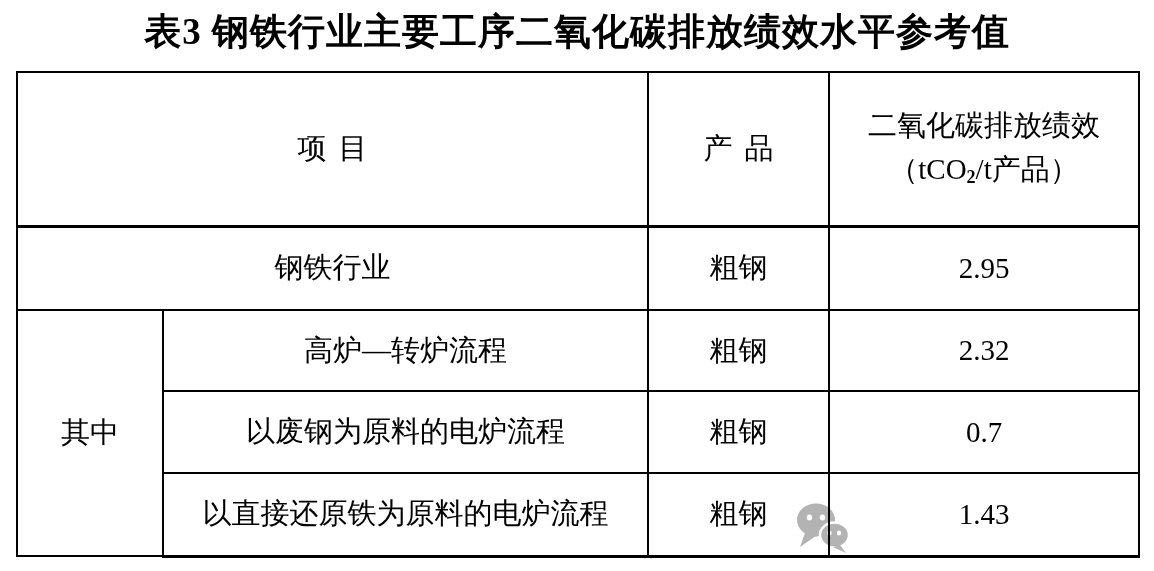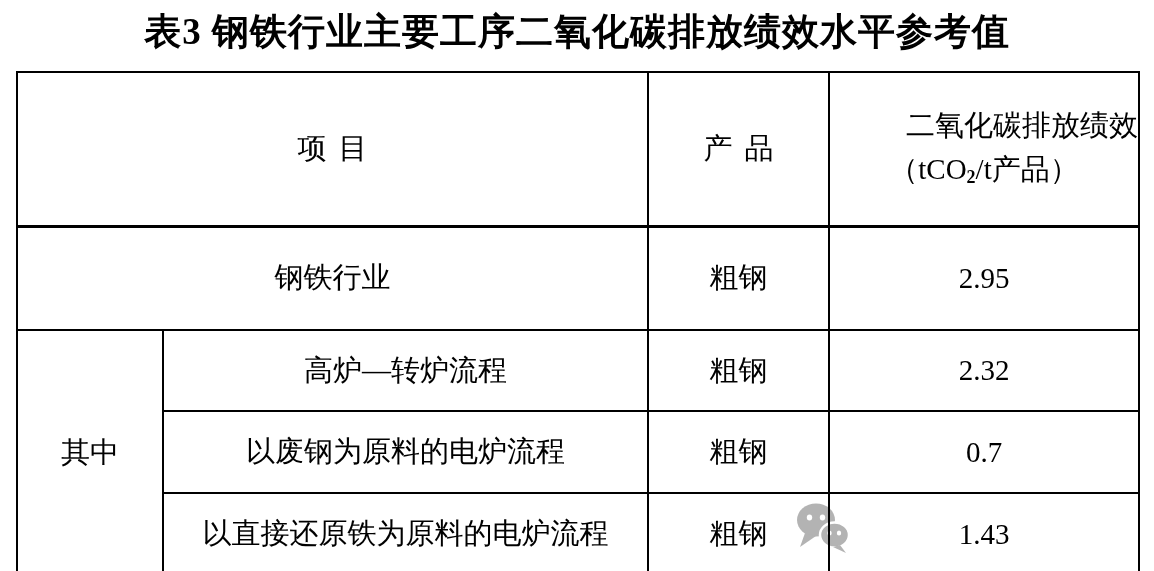--- a/index.html
+++ b/index.html
@@ -32,28 +32,28 @@
   }
   table.tbl td {
     border:2px solid #000;
     text-align:center;
     vertical-align:middle;
     font-size:29px;
     padding:0;
     background:transparent;
   }
   tr.row-header   { height:154px; }
-  tr.row-industry { height:104px; }
+  tr.row-industry { height:84px; }
   tr.row-bf       { height:81px; }
   tr.row-scrap    { height:82px; }
   tr.row-dri      { height:83px; }
   tr.row-header td { border-bottom-width:3px; }
   tr.row-dri td    { border-bottom-width:3px; }
   .spaced { letter-spacing:12px; padding-left:12px !important; }
-  .perf-line1 { line-height:44px;text-align:right; }
+  .perf-line1 { line-height:44px; }
   .perf-line2 { line-height:44px; }
   .perf-line2 b { font-weight:normal; }
   .perf-line2 sub {
     font-size:0.62em;
     font-weight:bold;
     vertical-align:baseline;
     position:relative; top:0.25em;
   }
   .wm { position:absolute; z-index:1; }
   .wm-text {

